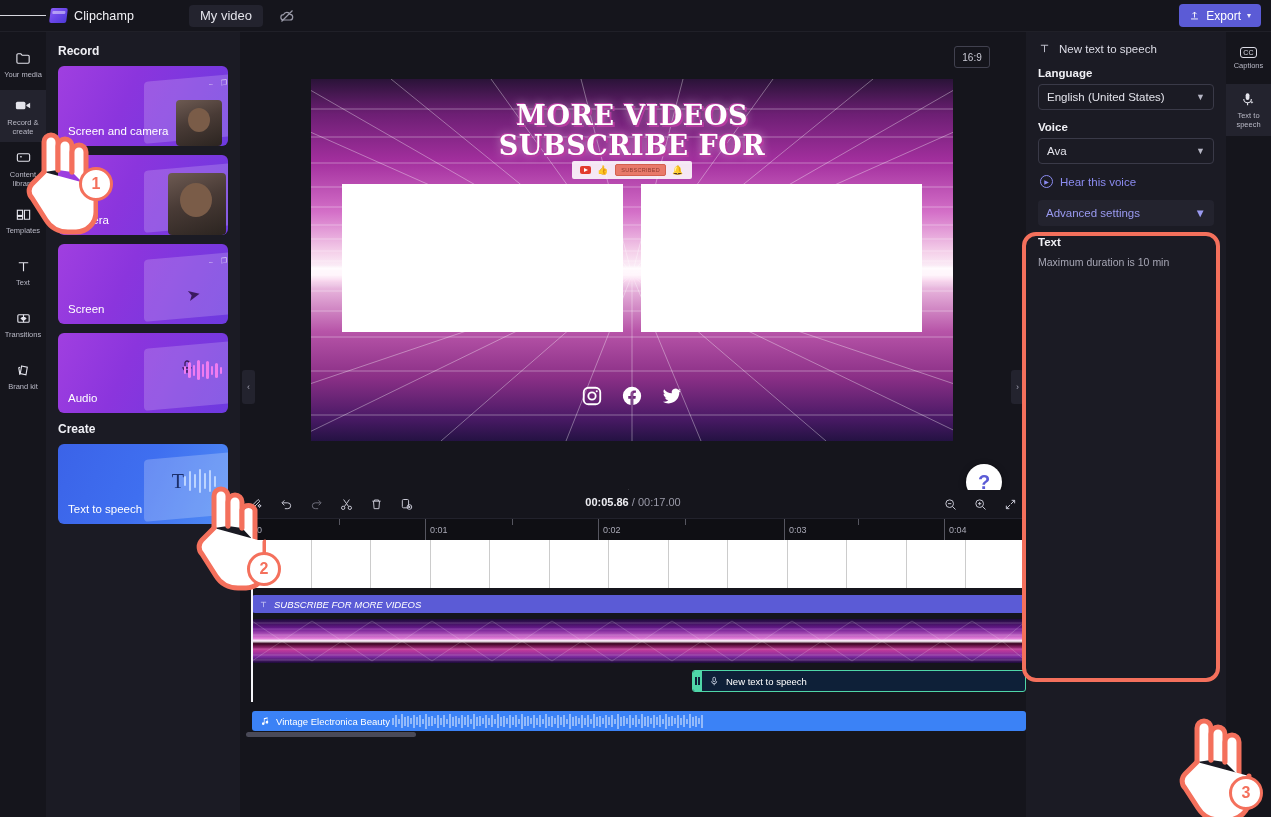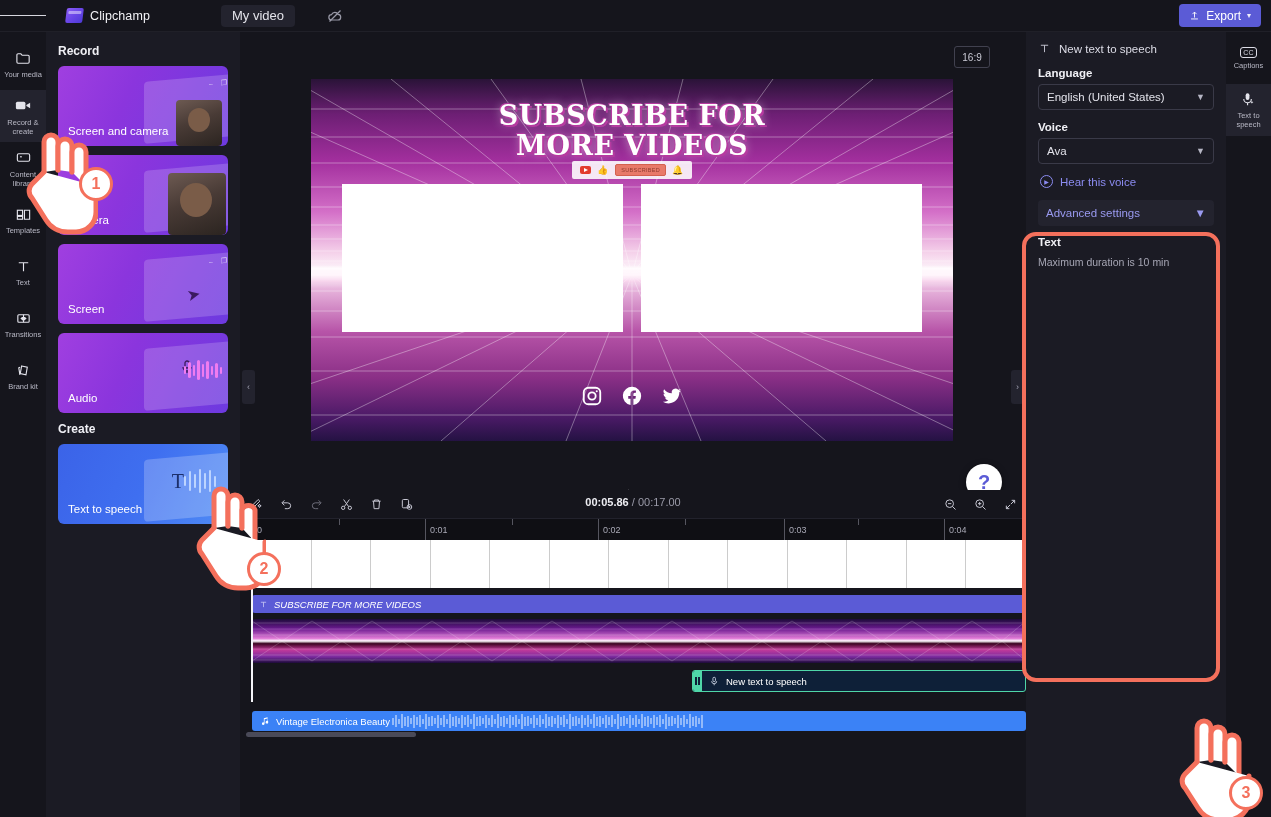--- a/index.html
+++ b/index.html
@@ -8,21 +8,21 @@
     background: #0f0f14;
     font-family: "Liberation Sans", sans-serif;
     overflow: hidden;
     color: #e8e8ee;
   }
   .app { position: relative; width: 1271px; height: 817px; background:#15151c; }
 
   
   .topbar {
     position:absolute; left:0; top:0; width:1271px; height:32px;
-    background:#15151c; display:flex; align-items:center; gap:16px;
+    background:#15151c; display:flex; align-items:center; gap:0px;
     border-bottom:1px solid #202028;
   }
   .hamburger { width:46px; height:32px; display:flex; align-items:center; justify-content:center; cursor:pointer;}
   .hamburger span { display:block; width:16px; height:1.5px; background:#d7d7df; margin:2.5px 0;}
   .brand { display:flex; align-items:center; gap:7px; padding:0 10px 0 4px; }
   .brand-logo {
     width:17px; height:15px; border-radius:2px;
     background:linear-gradient(135deg,#8a5cf6 0%, #6a46e8 50%, #4d3ad6 100%);
     position:relative; transform:skewX(-7deg);
   }
@@ -476,22 +476,22 @@
           <path d="M0 212 H642"></path>
             <path d="M0 232 H642"></path>
             <path d="M0 258 H642"></path>
             <path d="M0 292 H642"></path>
           <path d="M0 336 H642"></path>
         </g>
       </svg>
       <div class="band"></div>
 
       <div class="vid-title">
+        <div>MORE VIDEOS</div>
         <div>SUBSCRIBE FOR</div>
-        <div>MORE VIDEOS</div>
       </div>
 
       <div class="subbar">
         <div class="yt-ico"></div>
         <div class="thumb-ico">👍</div>
         <div class="subd">SUBSCRIBED</div>
         <div class="bell-ico">🔔</div>
       </div>
 
       <div class="white-box wb1"></div>

